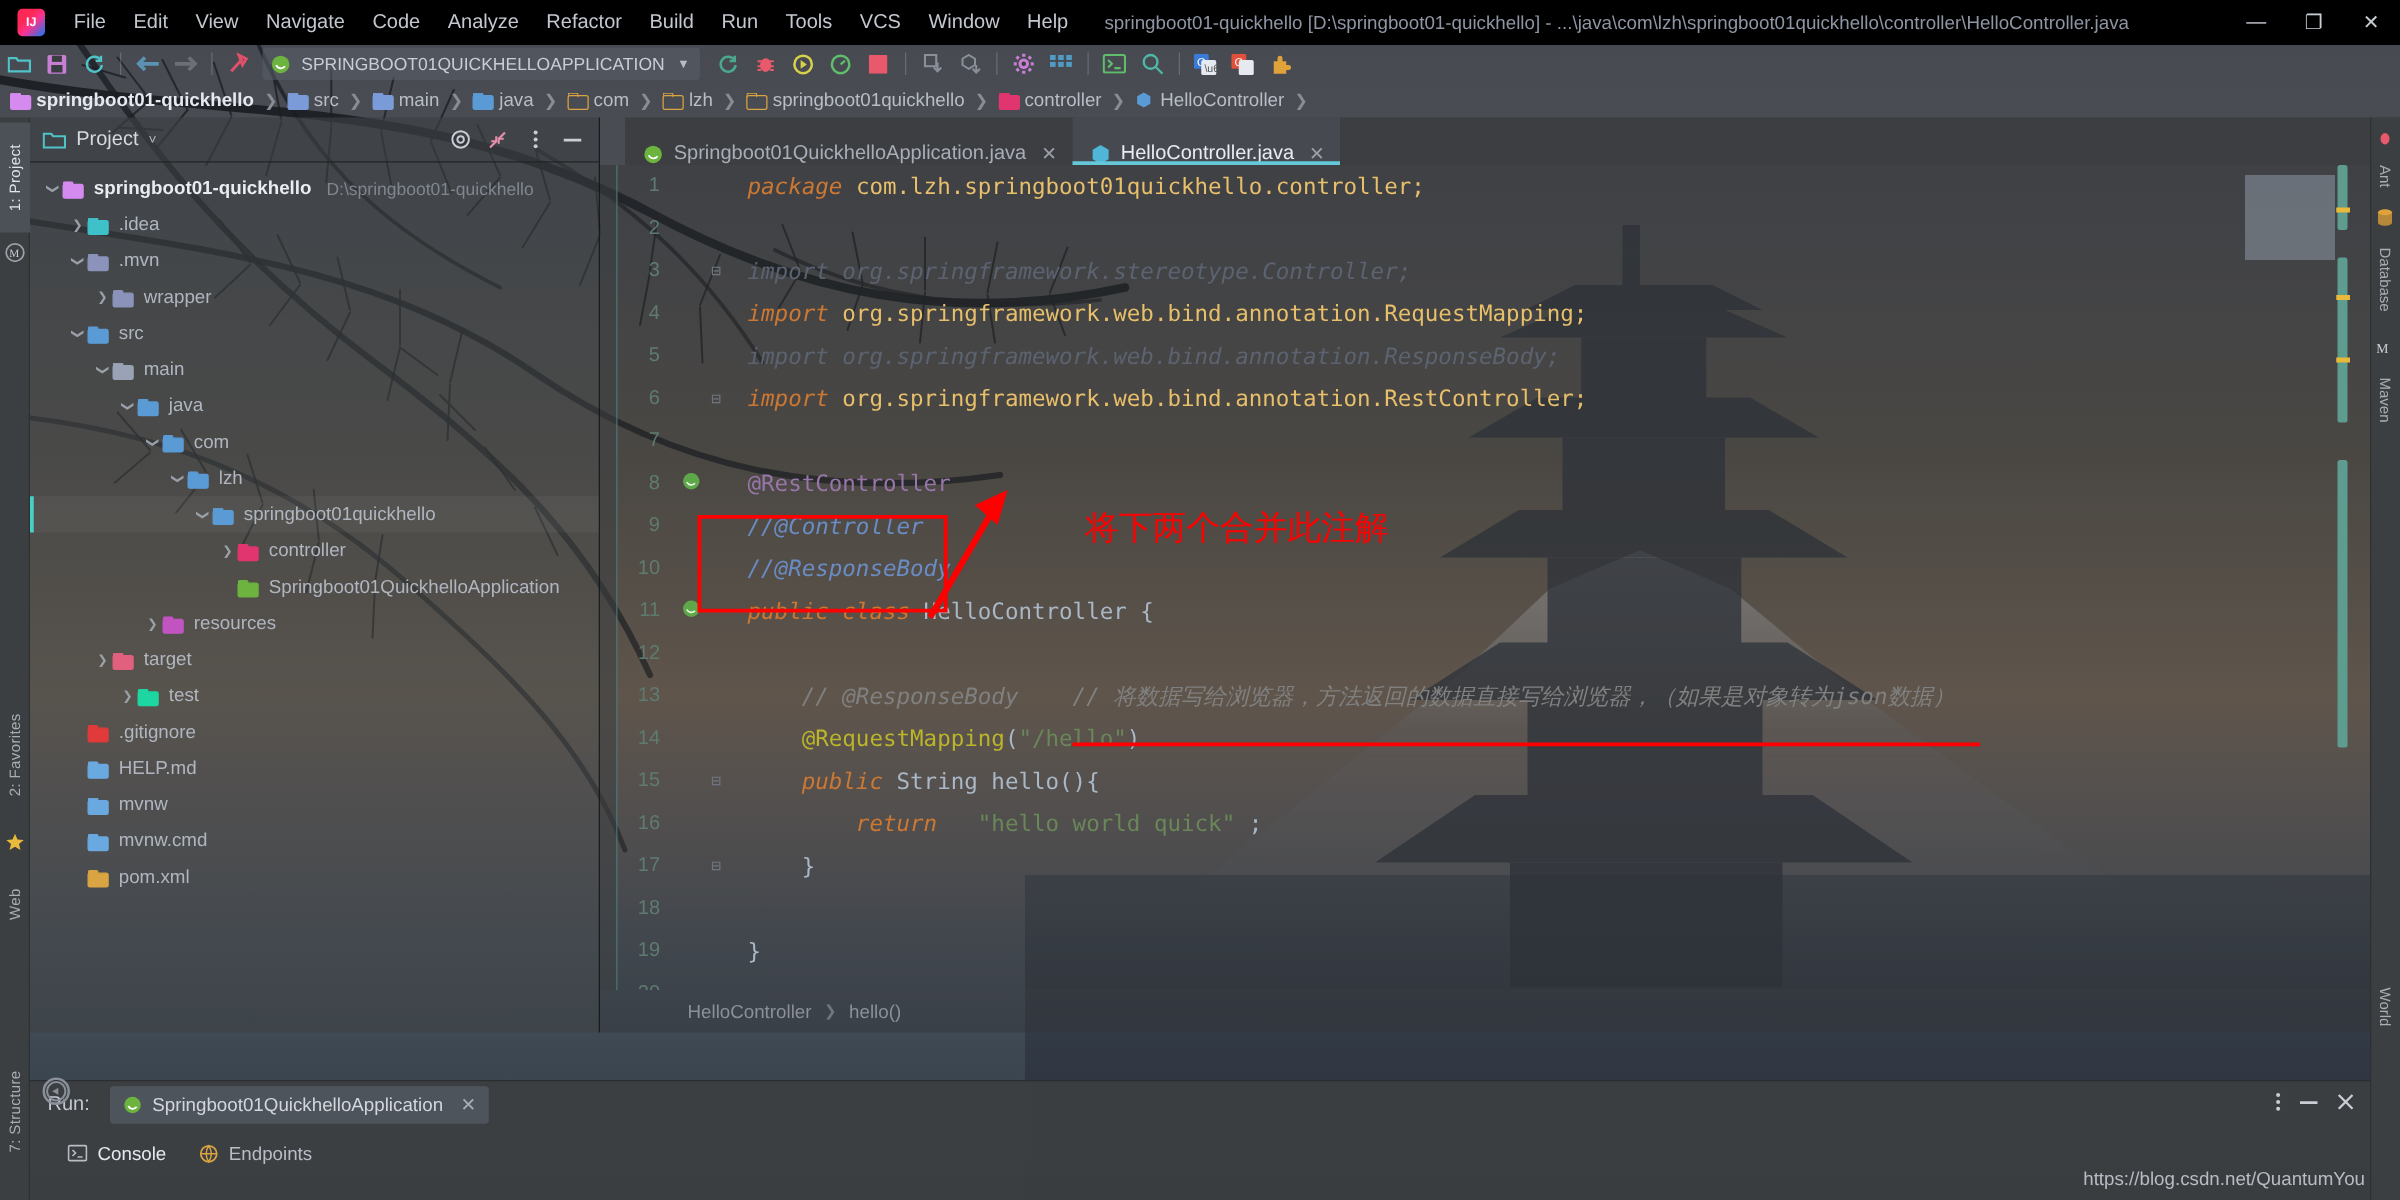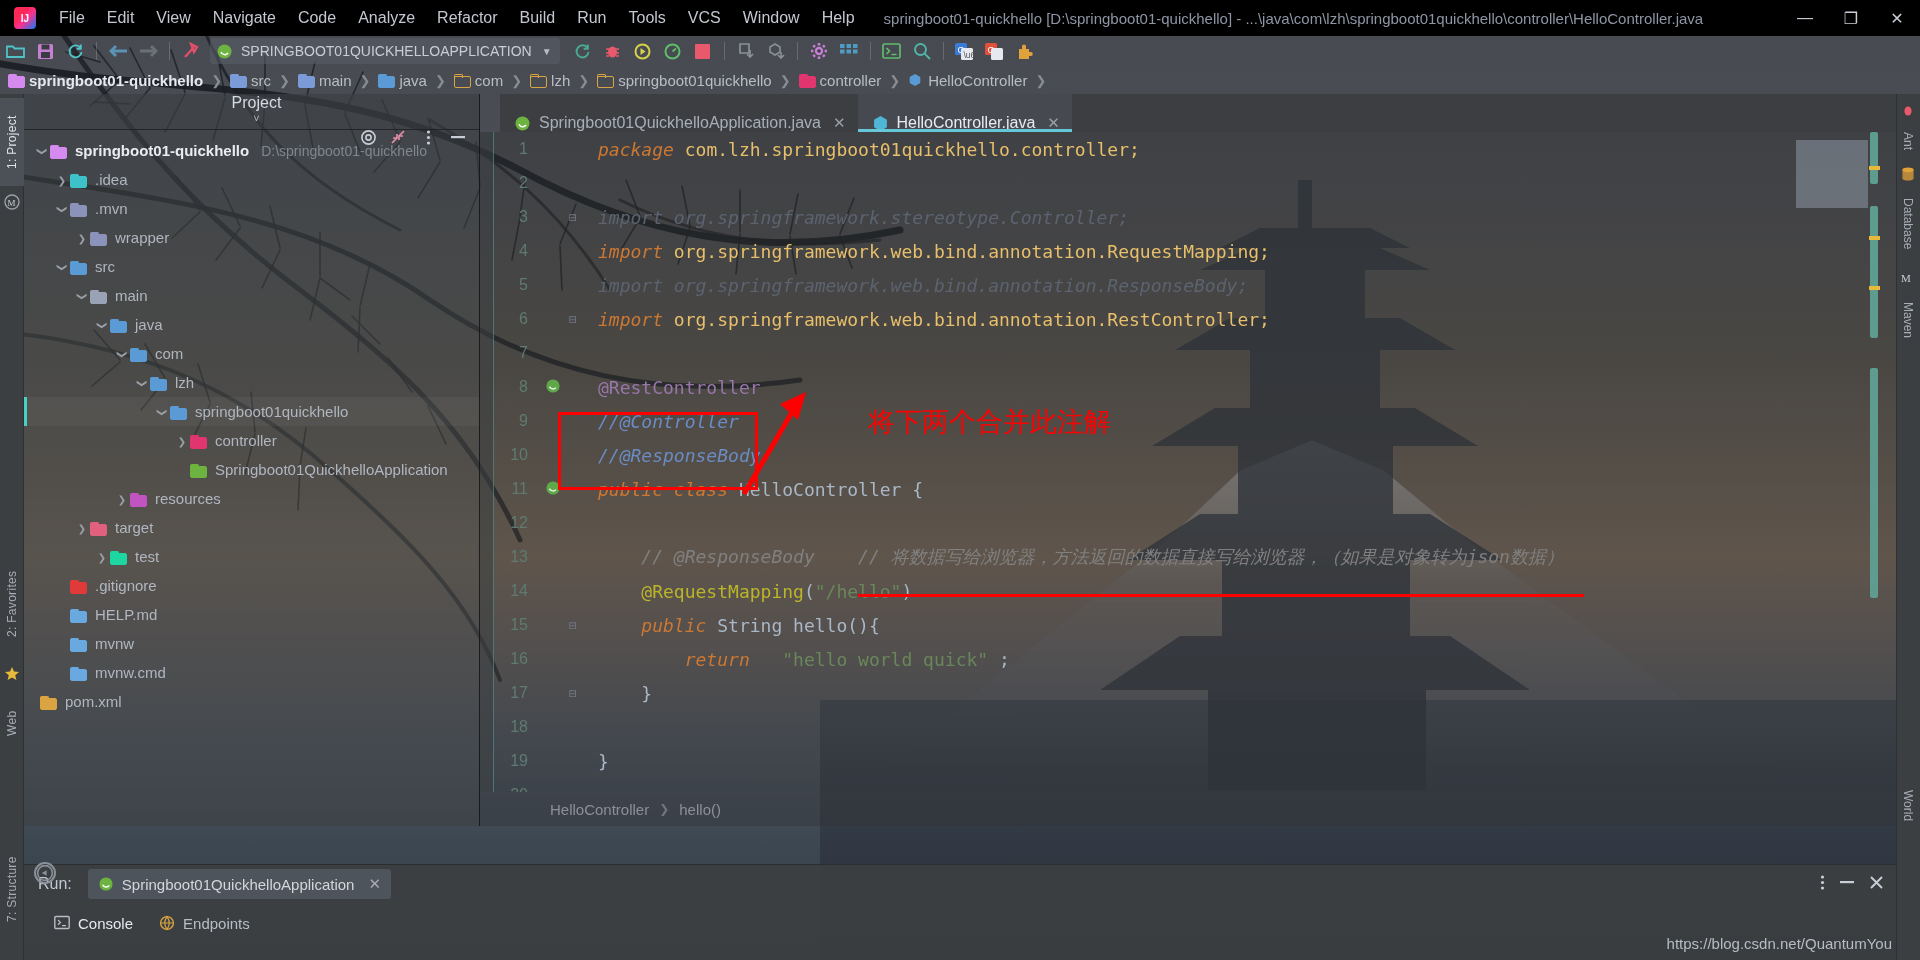--- a/index.html
+++ b/index.html
@@ -155,21 +155,20 @@
     position: absolute; left: 24px; top: 94px; width: 456px; height: 732px;
     z-index: 15;
     background: rgba(60,63,65,0.55);
     border-right: 1px solid rgba(20,22,24,0.9);
   }
   .pp-header {
     height: 36px; display: flex; align-items: center;
     padding: 0 8px 0 10px;
     border-bottom: 1px solid rgba(30,32,34,0.85);
     background: rgba(60,63,65,0.30);
-    flex-direction: column;
   }
   .pp-title { color: #d6dae1; font-size: 16px; margin-left: 8px; }
   .pp-caret { margin-left: 8px; color: #b6bbc3; font-size: 11px; }
   .pp-actions { margin-left: auto; display: flex; align-items: center; gap: 4px; }
   .pp-act { width: 26px; height: 26px; display: flex; align-items: center; justify-content: center; color: #b9bec6; }
 
   .tree { position: relative; padding-top: 6px; font-size: 15px; }
   .tree-row {
     display: flex; align-items: center; height: 29px;
     color: #a9afb9; white-space: nowrap; position: relative;
@@ -749,21 +748,21 @@
         <div class="tree-row" style="padding-left: 30px;">
           <span class="arrow "></span>
           <span class="ticon"><span class="folder filled" style="color:#6aa8e0;display:inline-block;margin-top:2px;"></span></span>
           <span class="tlabel">mvnw</span>
         </div>
         <div class="tree-row" style="padding-left: 30px;">
           <span class="arrow "></span>
           <span class="ticon"><span class="folder filled" style="color:#6aa8e0;display:inline-block;margin-top:2px;"></span></span>
           <span class="tlabel">mvnw.cmd</span>
         </div>
-        <div class="tree-row" style="">
+        <div class="tree-row" style="padding-left: 30px;">
           <span class="arrow "></span>
           <span class="ticon"><span class="folder filled" style="color:#d9a441;display:inline-block;margin-top:2px;"></span></span>
           <span class="tlabel">pom.xml</span>
         </div>
       </div>
   </div>
 
   <div class="editor-wrap">
     <div class="tabbar">
       <div class="etab">

